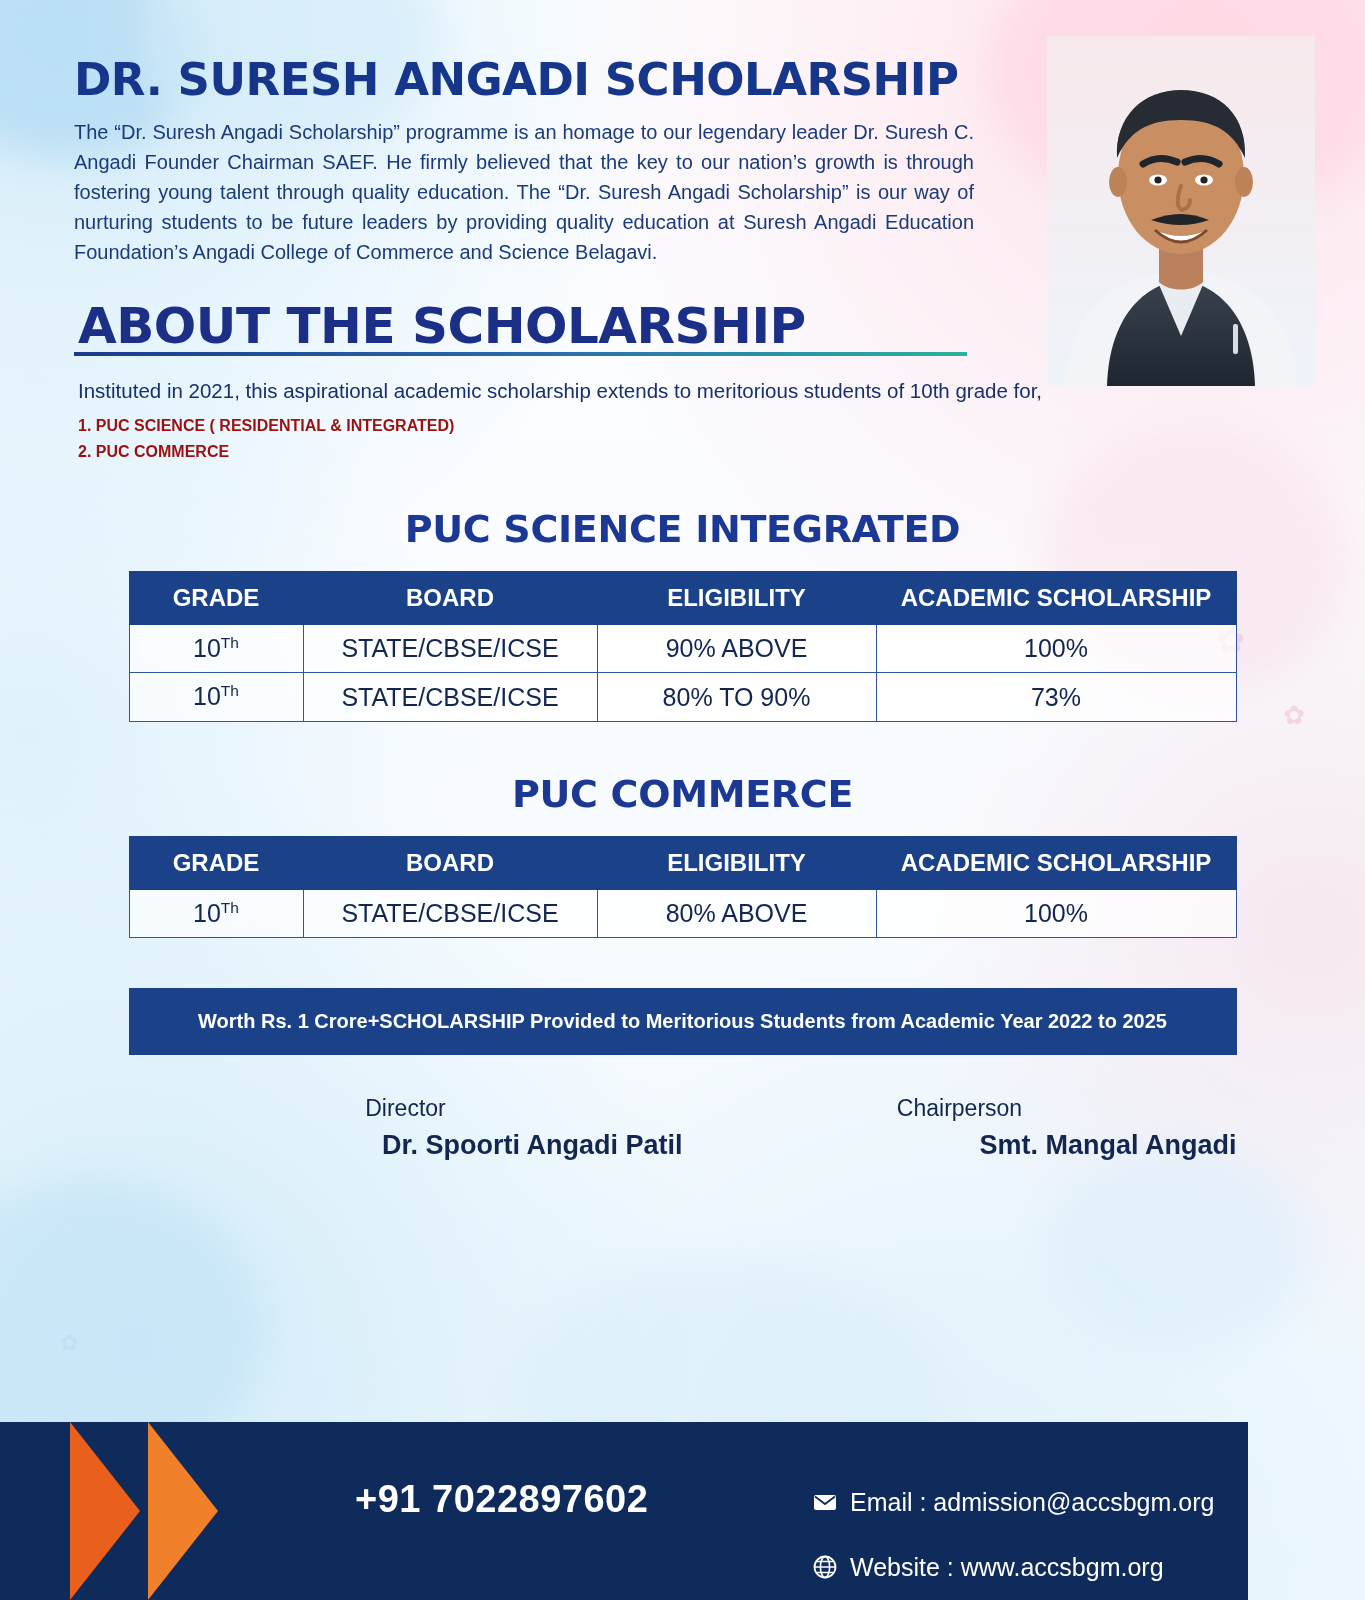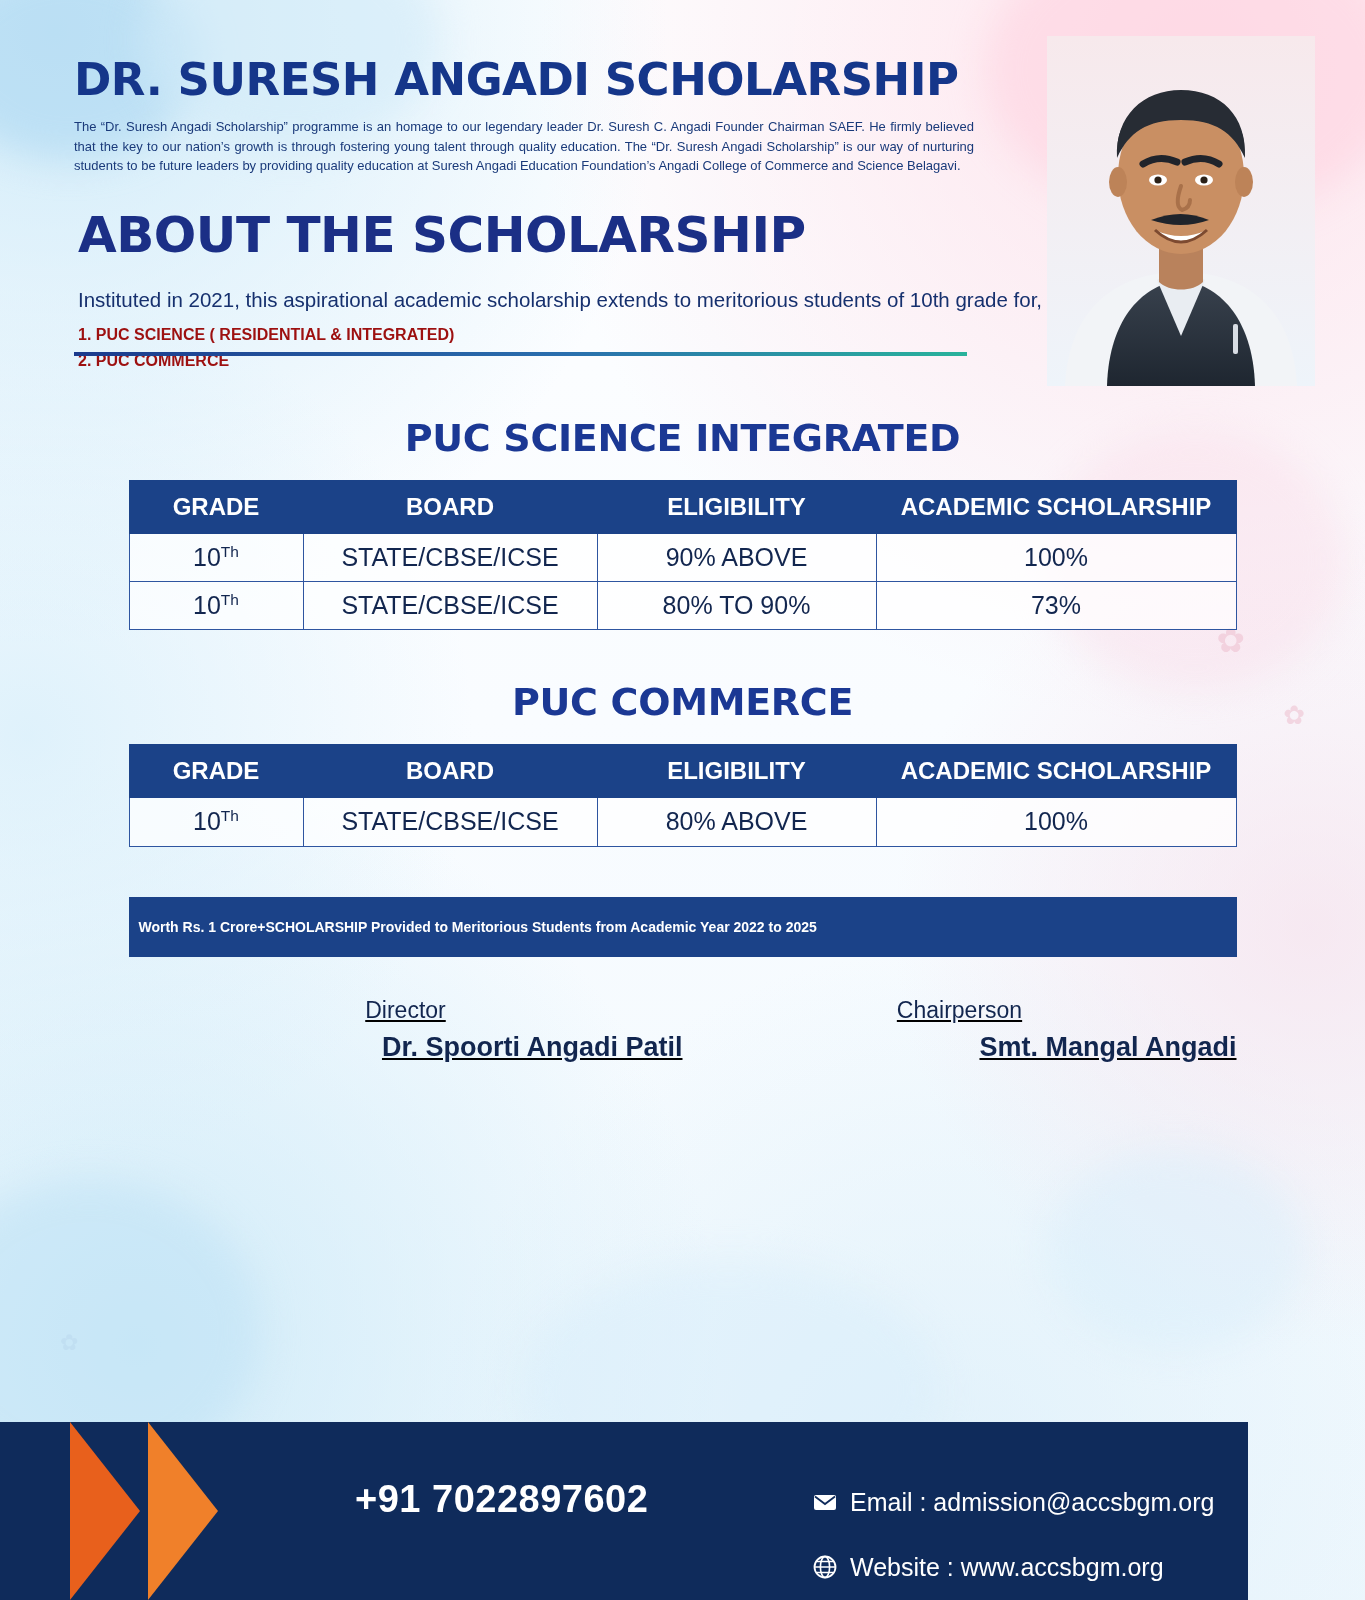--- a/index.html
+++ b/index.html
@@ -59,21 +59,21 @@
   .main-title {
     font-family: "DejaVu Sans", sans-serif;
     font-weight: bold;
     font-size: 45px;
     letter-spacing: -0.5px;
     color: #15368a;
     margin: 0 0 14px 0;
     line-height: 1.05;
   }
   .intro {
-    font-size: 13px;
+    font-size: 20px;
     line-height: 1.50;
     color: #1a3a7a;
     text-align: justify;
     width: 900px;
     margin: 0;
   }
   .divider {
     position: absolute;
     left: 74px;
     top: 352px;
@@ -154,32 +154,32 @@
   .col-grade { width: 165px; }
   .col-board { width: 285px; }
   .col-elig  { width: 270px; }
 
   
   .worth {
     width: 1108px;
     margin: 50px auto 12px auto;
     background: #1b4288;
     color: #ffffff;
-    font-size: 14px;
+    text-align: center;
+    font-size: 20px;
     font-weight: bold;
     padding: 22px 10px;
     box-sizing: border-box;
   }
 
   
   .signs {
     display: flex;
     width: 1108px;
     margin: 40px auto 12px auto;
-    text-decoration: underline;
   }
   .sign {
     flex: 1;
     text-align: center;
     color: #12264f;
   }
   .sign .role { font-size: 23px; margin-bottom: 8px; }
   .sign .name { font-size: 27px; font-weight: bold; text-align: right; }
 
   

